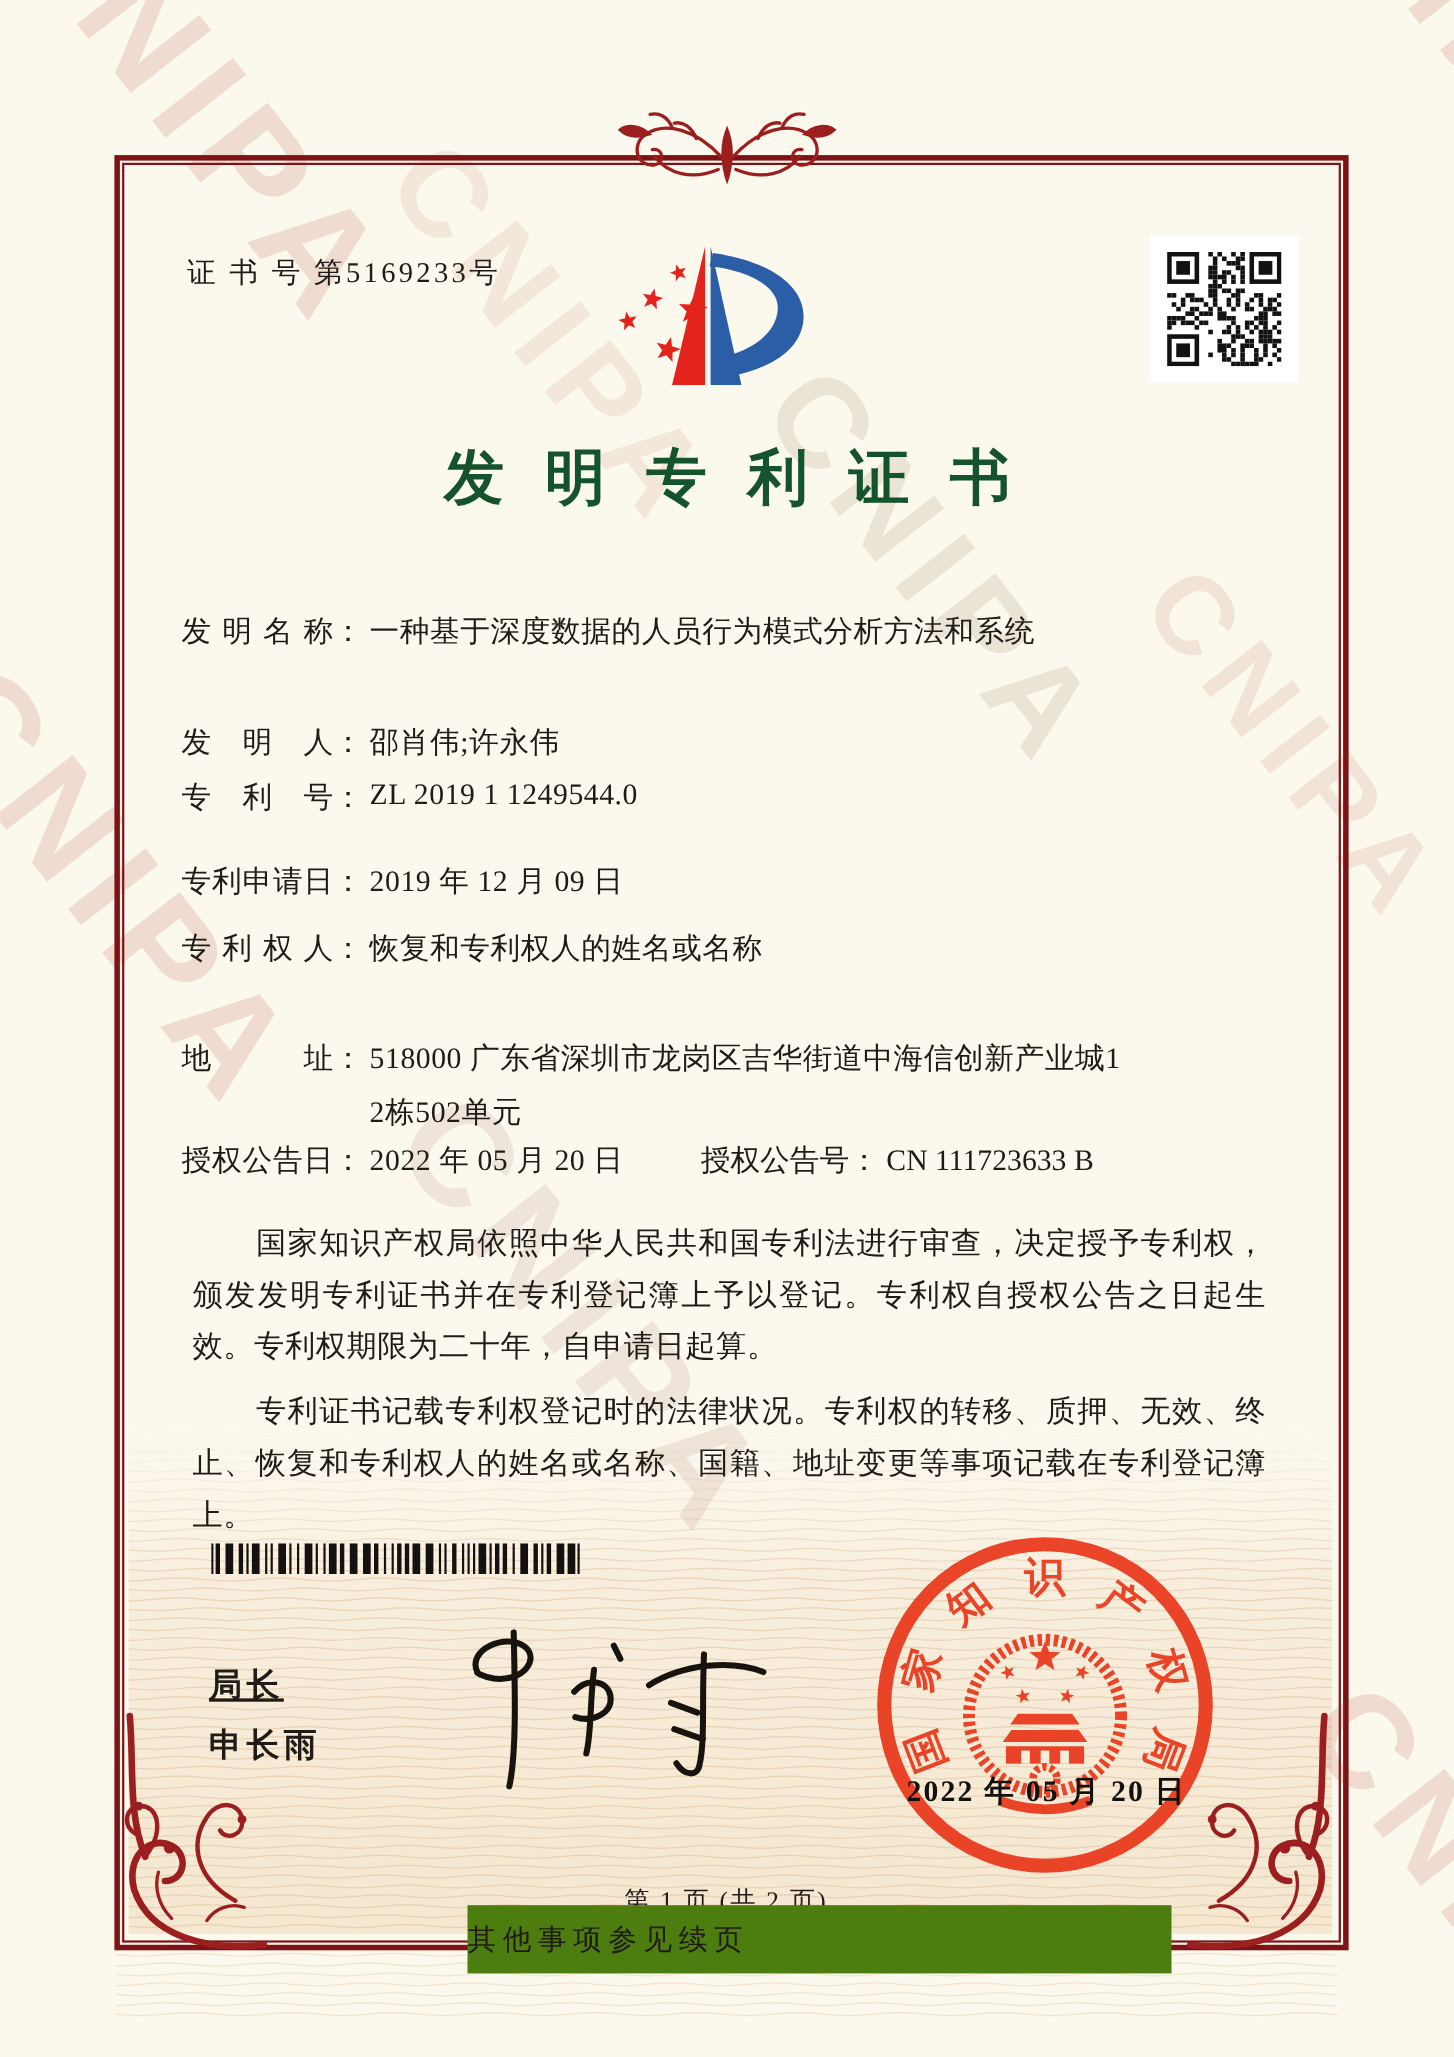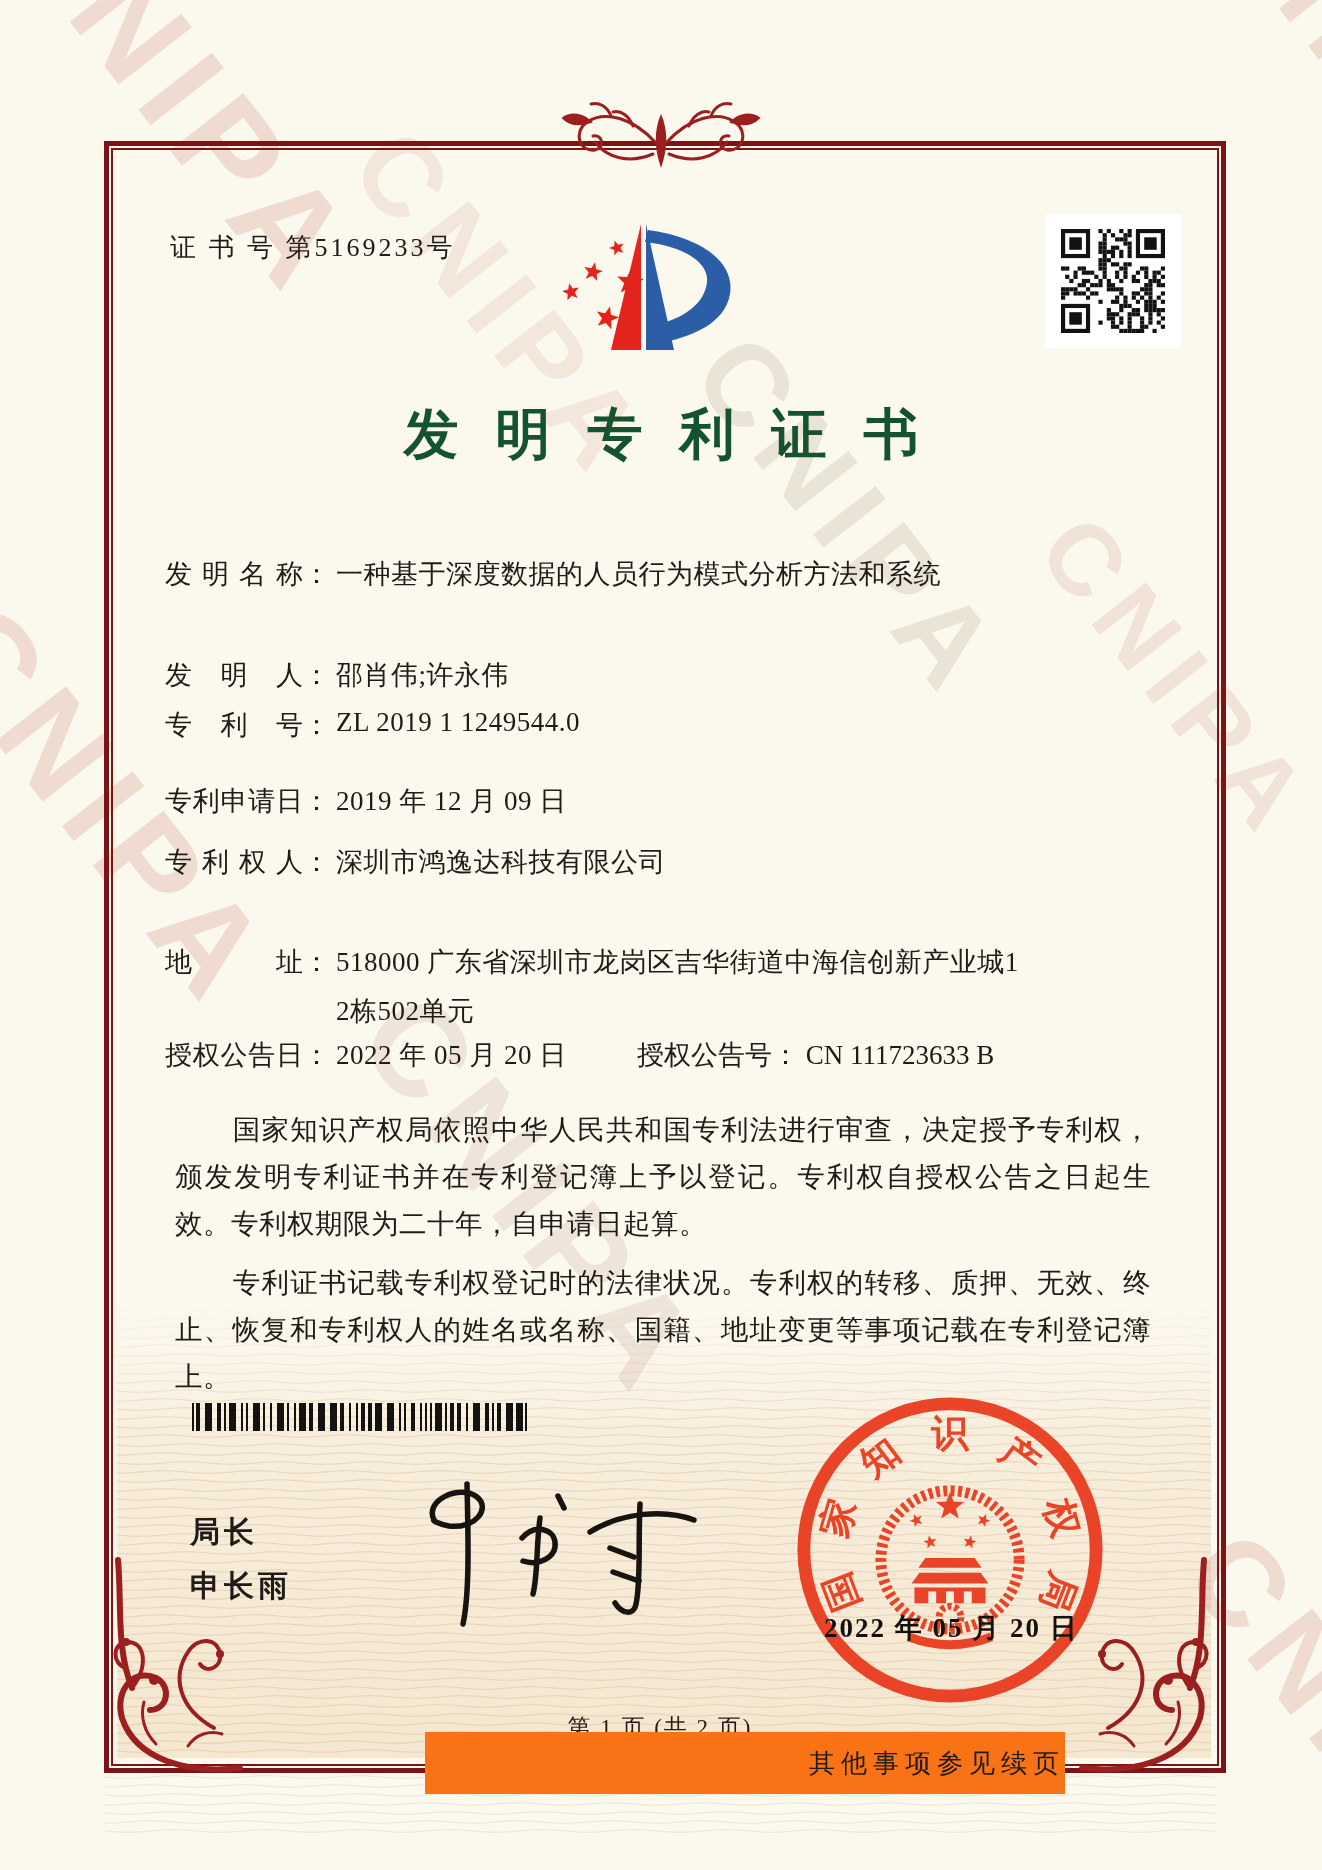--- a/index.html
+++ b/index.html
@@ -60,31 +60,31 @@
   .colon{flex:none;}
   .val{margin-left:6px; letter-spacing:0.5px;}
   .val .l2{margin-top:13px;}
   .r1{top:556px;} .r2{top:657px;} .r3{top:707px;} .r4{top:783px;} .r5{top:844px;} .r6{top:944px;}
   .r7{top:1037px;}
   .grant2{position:absolute; left:472px; top:0; white-space:nowrap;}
   .paras{position:absolute; left:163px; top:1094px; width:1000px;}
   .paras p{margin:12px; font-size:27.5px; line-height:47px; text-align:justify; text-indent:2.1em; letter-spacing:0.5px;}
   .barcode{position:absolute; left:192px; top:1403px; width:336px; height:28px;}
   .director-title{position:absolute; left:190px; top:1512px; font-size:30px;
-    font-family:"Liberation Sans","DejaVu Sans",sans-serif; font-weight:600; letter-spacing:4px;}
+    font-family:"Liberation Sans","DejaVu Sans",sans-serif; font-weight:600; letter-spacing:4px;text-decoration:underline;}
   .director-name{position:absolute; left:190px; top:1566px; font-size:30px;
     font-family:"Liberation Sans","DejaVu Sans",sans-serif; font-weight:600; letter-spacing:4px;}
   .signature{position:absolute; left:372px; top:1462px; width:340px; height:175px;}
   .seal{position:absolute; left:792px; top:1392px; width:316px; height:316px; mix-blend-mode:multiply; opacity:0.95;}
   .seal-date{position:absolute; left:824px; top:1610px; font-size:27px; font-weight:700;
              letter-spacing:2px; color:#14100d; white-space:nowrap;}
   .page-footer{position:absolute; left:104px; width:1112px; top:1712px; text-align:center;
                font-size:23px; letter-spacing:2px;}
-  .cont-strip{position:absolute; left:425px; top:1732px; width:640px; height:62px; background:#f97316;
-              display:flex; align-items:center; justify-content:flex-end; z-index:6;}
+  .cont-strip{position:absolute; left:425px; top:1732px; width:640px; height:62px; background:#4d7c0f;
+              display:flex; align-items:center; justify-content:flex-start; z-index:6;}
   .cont-note{font-size:26px; letter-spacing:6px;}
 </style>
 </head>
 <body>
 
 <div class="page">
 
   <div class="band1">
       <svg id="waves1" viewBox="0 0 1094 466" preserveAspectRatio="none">
         <path d="M0 9 q23 2.6 46 0 q23 -2.6 46 0 q23 2.6 46 0 q23 -2.6 46 0 q23 2.6 46 0 q23 -2.6 46 0 q23 2.6 46 0 q23 -2.6 46 0 q23 2.6 46 0 q23 -2.6 46 0 q23 2.6 46 0 q23 -2.6 46 0 q23 2.6 46 0 q23 -2.6 46 0 q23 2.6 46 0 q23 -2.6 46 0 q23 2.6 46 0 q23 -2.6 46 0 q23 2.6 46 0 q23 -2.6 46 0 q23 2.6 46 0 q23 -2.6 46 0 q23 2.6 46 0 q23 -2.6 46 0" fill="none" stroke="#dcbf9a" stroke-opacity="0.55" stroke-width="1.1"></path>
@@ -449,21 +449,21 @@
       <span class="val">ZL 2019 1 1249544.0</span>
     </div>
     <div class="row r4">
       <span class="lbl">专利申请日</span>
         <span class="colon">：</span>
       <span class="val">2019 年 12 月 09 日</span>
     </div>
     <div class="row r5">
       <span class="lbl">专利权人</span>
         <span class="colon">：</span>
-      <span class="val">深圳市鸿逸达科技有限公司</span>
+      <span class="val">恢复和专利权人的姓名或名称</span>
     </div>
     <div class="row r6">
       <span class="lbl">地址</span>
         <span class="colon">：</span>
       <span class="val">
         <div>518000 广东省深圳市龙岗区吉华街道中海信创新产业城1</div>
         <div class="l2">2栋502单元</div>
       </span>
     </div>
     <div class="row r7" style="position:absolute;">

